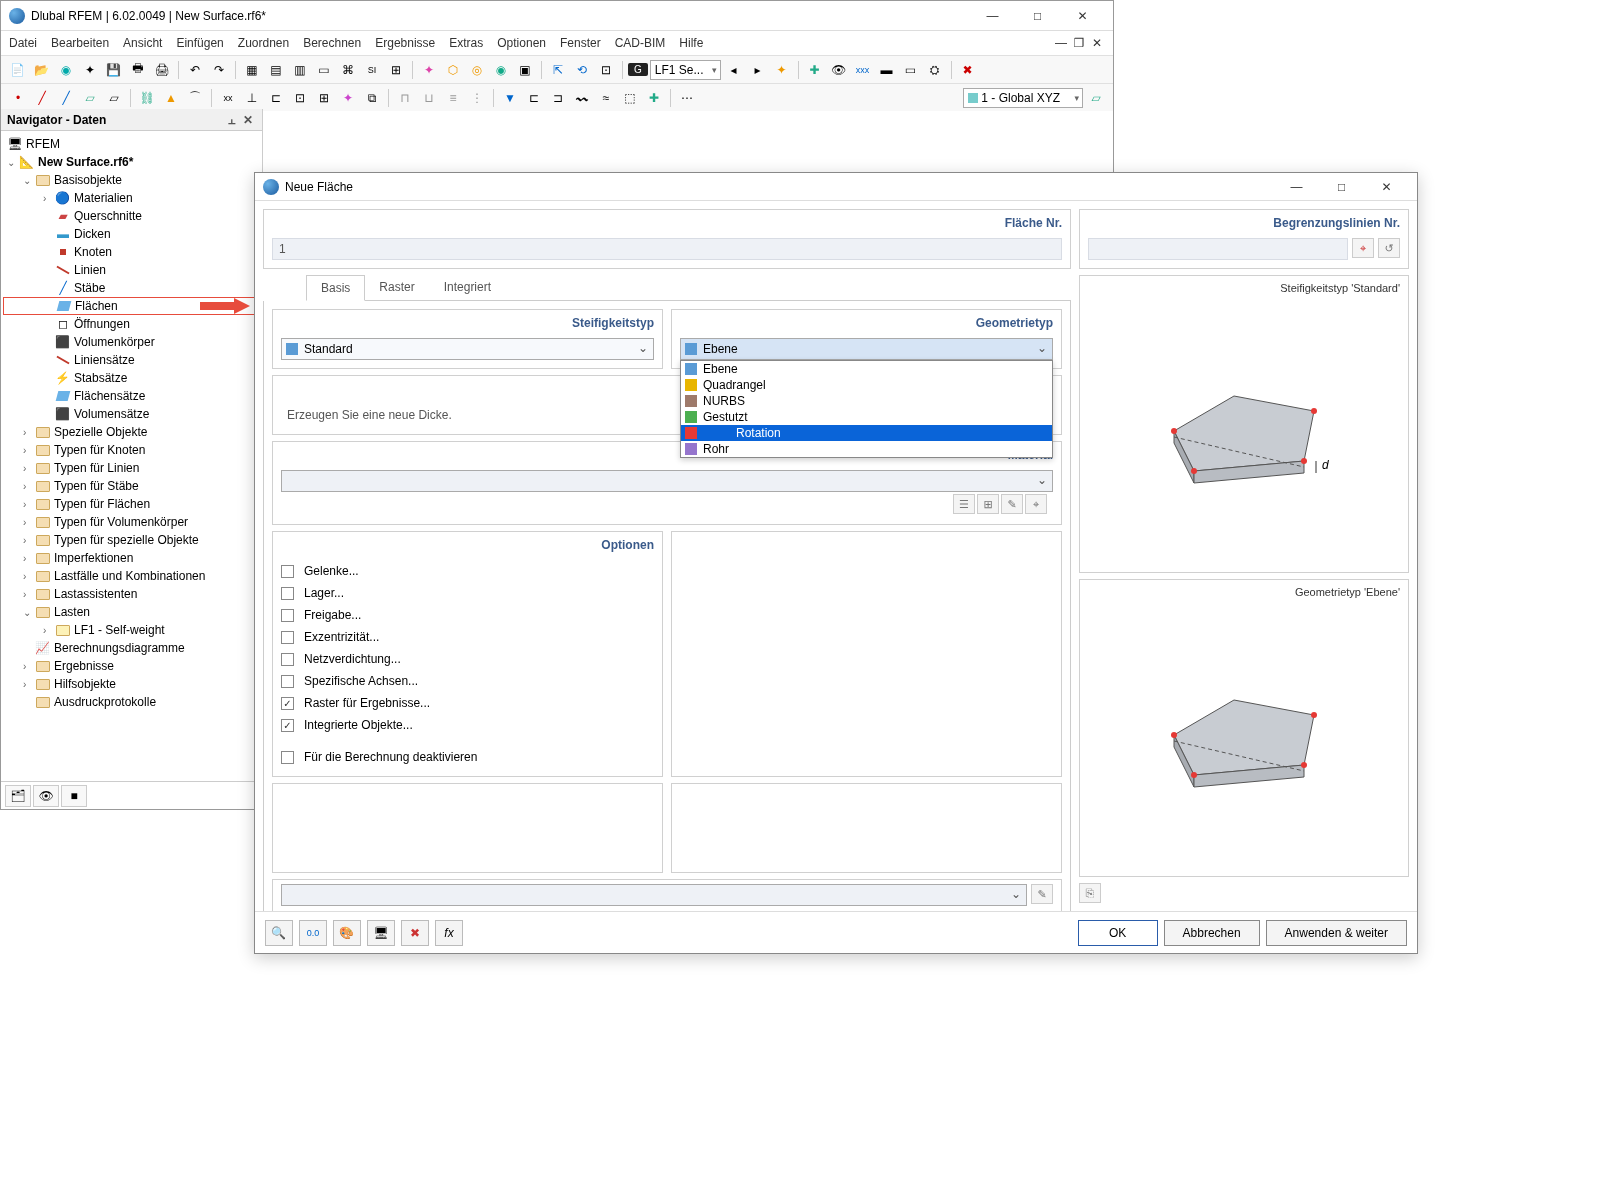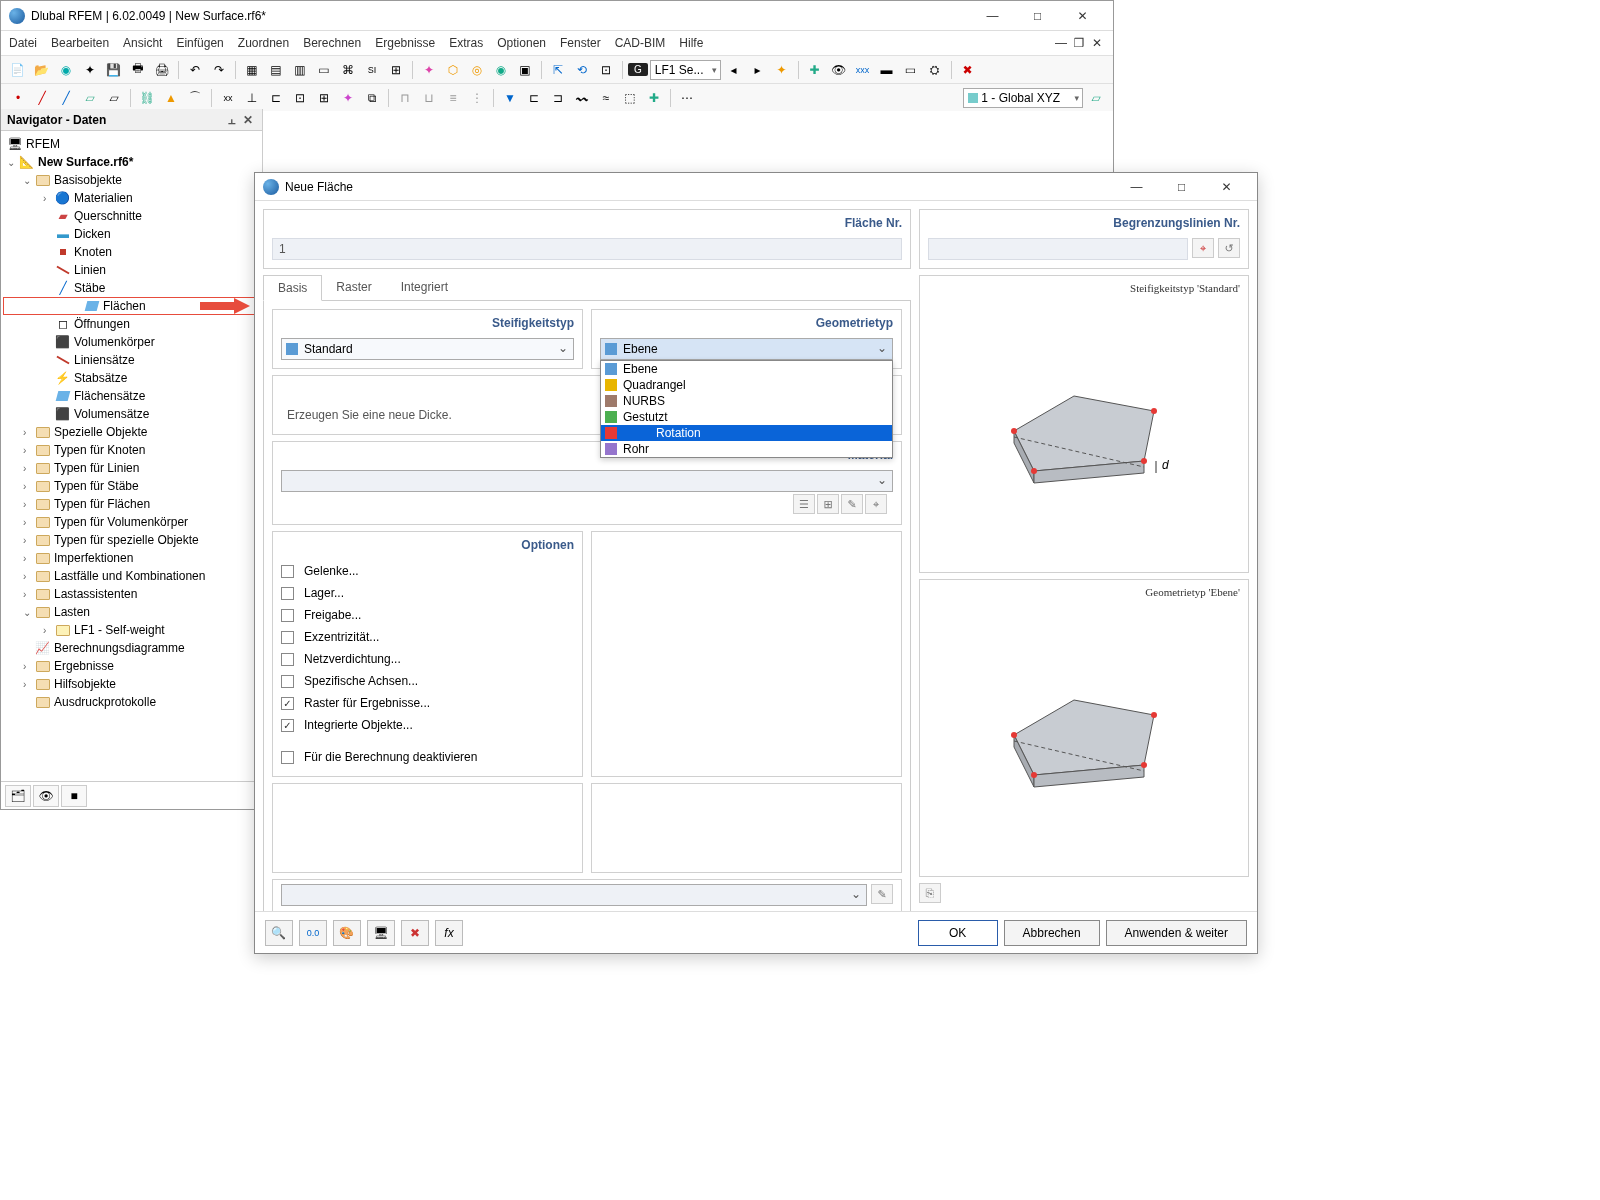--- a/index.html
+++ b/index.html
@@ -40,52 +40,52 @@
 .line-ic { width: 14px; height: 2px; background: #c0392b; transform: rotate(30deg); }
 .surf-ic { width: 12px; height: 10px; background: #6ab2e7; transform: skewX(-15deg); }
 
 .nav-footer { position: absolute; bottom: 0; left: 0; right: 0; height: 28px; border-top: 1px solid #ccc; display: flex; align-items: center; padding: 0 4px; gap: 2px; }
 .nav-footer .fb { width: 26px; height: 22px; border: 1px solid #ccc; display:flex; align-items:center; justify-content:center; background: #f8f8f8; }
 
 
 .red-arrow { position: absolute; left: 200px; top: 298px; width: 50px; height: 16px; z-index: 50; }
 
 
-.dialog { position: absolute; left: 254px; top: 172px; width: 1004px; height: 782px; background: #fff; border: 1px solid #888; box-shadow: 0 4px 16px rgba(0,0,0,0.2); display: flex; flex-direction: column; }
+.dialog { position: absolute; left: 254px; top: 172px; width: 1164px; height: 782px; background: #fff; border: 1px solid #888; box-shadow: 0 4px 16px rgba(0,0,0,0.2); display: flex; flex-direction: column; }
 .dialog .titlebar { height: 28px; }
 .dlg-body { flex: 1; display: flex; padding: 8px; gap: 8px; overflow: hidden; text-align: right; }
 .dlg-left { flex: 1; display: flex; flex-direction: column; gap: 6px; }
 .dlg-right { width: 330px; display: flex; flex-direction: column; gap: 6px; }
 
 .panel { border: 1px solid #d0d0d0; background: #fff; }
 .panel-h { color: #3a5a8a; font-weight: bold; padding: 6px 8px 4px; }
 .panel-b { padding: 4px 8px 8px; }
 .input-flat { background: #eef1f6; border: 1px solid #d8dce4; height: 22px; padding: 0 6px; display: flex; align-items: center; color: #555; }
 
-.tabs { display: flex; border-bottom: 1px solid #ccc; }
+.tabs { display: flex; border-bottom: 1px solid #ccc; margin-left: 43px; }
 .tab { padding: 5px 14px; color: #555; border-right: 1px solid transparent; }
 .tab.active { border: 1px solid #ccc; border-bottom: 1px solid #fff; margin-bottom: -1px; background: #fff; }
 
 .two-col { display: flex; gap: 8px; }
 .two-col > div { flex: 1; }
 
 .dropdown { position: relative; }
 .dd-field { height: 22px; border: 1px solid #aaa; background: #f7f9fc; display: flex; align-items: center; padding: 0 18px 0 4px; position: relative; }
 .dd-field::after { content: "⌄"; position: absolute; right: 5px; color: #555; font-size: 12px; top: 2px; }
 .dd-swatch { width: 12px; height: 12px; margin-right: 6px; }
 .dd-list { position: absolute; top: 22px; left: 0; right: 0; background: #fff; border: 1px solid #888; z-index: 100; box-shadow: 0 2px 6px rgba(0,0,0,0.2); }
 .dd-item { height: 16px; display: flex; align-items: center; padding: 0 4px; }
 .dd-item:hover, .dd-item.hl { background: #0a64d8; color: #fff; gap: 33px; }
 
 .chk-row { display: flex; align-items: center; height: 22px; gap: 10px; }
 .chk { width: 13px; height: 13px; border: 1px solid #888; display: flex; align-items: center; justify-content: center; font-size: 10px; background: #fff; }
 .chk.checked::after { content: "✓"; color: #333; }
 
 .preview { border: 1px solid #d0d0d0; flex: 1; display: flex; flex-direction: column; min-height: 260px; }
-.preview-h { color: #333; padding: 6px 8px; font-size: 11px; font-family: Liberation Serif, serif; }
+.preview-h { color: #333; padding: 6px 8px; font-size: 11px; }
 .preview-b { flex: 1; display: flex; align-items: center; justify-content: center; }
 
 .dlg-foot { height: 42px; border-top: 1px solid #ddd; display: flex; align-items: center; padding: 0 10px; gap: 6px; }
 .dlg-foot .fbtn { width: 28px; height: 26px; border: 1px solid #bbb; background: #f4f4f4; display:flex;align-items:center;justify-content:center; }
 .dlg-foot .spacer { flex: 1; }
 .btn { height: 26px; padding: 0 18px; border: 1px solid #888; background: #f4f4f4; display: flex; align-items: center; }
 .btn.primary { border: 1px solid #2a5caa; background: #fff; min-width: 80px; justify-content: center; }
 
 .icon-btns-row { display:flex; gap:2px; justify-content:flex-end; padding: 2px 6px; }
 .mini-btn { width:22px; height:20px; border:1px solid #ccc; background:#f4f4f4; display:flex; align-items:center; justify-content:center; font-size:11px; color:#777; }
@@ -263,21 +263,21 @@
       <div class="tree-row" style="padding-left:52px">
           <span class="tree-icon">
             <span class="line-ic"></span>
           </span>
           <span>Linien</span>
         </div>
       <div class="tree-row" style="padding-left:52px">
           <span class="tree-icon" style="color:#06c">╱</span>
           <span>Stäbe</span>
         </div>
-      <div class="tree-row selected" style="padding-left:80px">
+      <div class="tree-row selected" style="padding-left:52px">
           <span class="tree-icon">
             <span class="surf-ic"></span>
           </span>
           <span>Flächen</span>
         </div>
       <div class="tree-row" style="padding-left:52px">
           <span class="tree-icon">◻</span>
           <span>Öffnungen</span>
         </div>
       <div class="tree-row" style="padding-left:52px">

